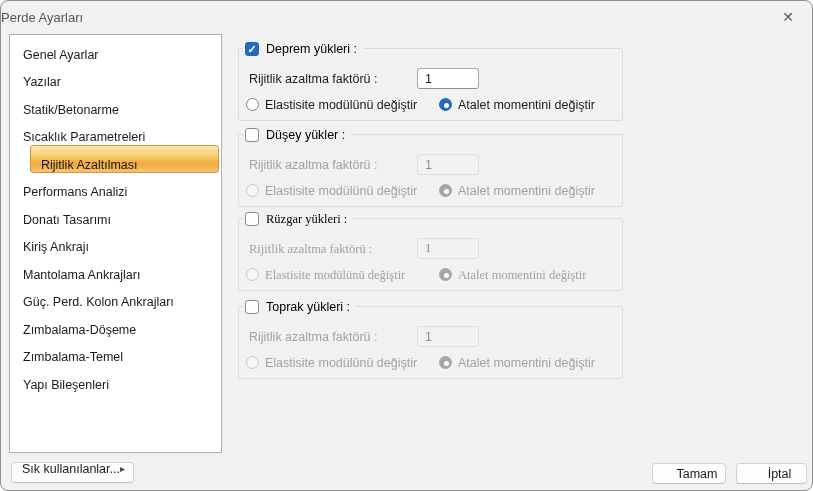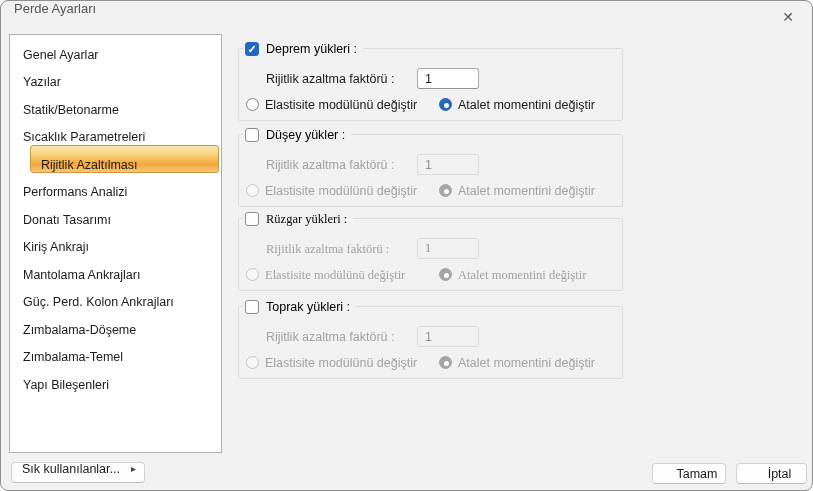--- a/index.html
+++ b/index.html
@@ -8,21 +8,21 @@
 
   .dialog {
     position: absolute; left:0; top:0; width:813px; height:491px;
     background: var(--dialog-bg, #f2f1f1);
     border: 1px solid var(--dialog-border, #8f8f8f);
     border-radius: 8px;
     overflow: hidden;
   }
 
   
-  .titlebar { position:absolute; left:0; top:0; right:0; height:32px; display:flex; align-items:flex-start; padding-left:13px; }
+  .titlebar { position:absolute; left:0; top:0; right:0; height:32px; display:flex; align-items:center; }
   .titlebar .title { font-size:13px; color: var(--title-color, #565656); }
   .close-btn { position:absolute; right:13px; top:5px; width:22px; height:22px;
     display:flex; align-items:center; justify-content:center;
     font-size:14px; color:#5a5a5a; cursor:pointer; border-radius:4px; }
 
   
   .sidebar { position:absolute; left:8px; top:33px; width:213px; height:419px;
     background:#fff; border:1px solid var(--sidebar-border, #b0b0b0); overflow:hidden; }
   .side-item { height:27.5px; display:flex; align-items:flex-end; padding:0 10px;
     margin:0 2px; border:1px solid transparent; border-radius:3px; cursor:default; }
@@ -41,21 +41,21 @@
     display:flex; align-items:center; gap:7px;
     background: var(--dialog-bg, #f2f1f1); padding:0 6px 0 2px; }
   .g-label { white-space:nowrap; color:#000; }
 
   .cb { width:14px; height:14px; border-radius:3px; background:#fdfdfd;
     border:1px solid #8b8b8b; display:flex; align-items:center; justify-content:center; cursor:pointer; flex:0 0 auto; }
   .cb .mark { display:none; color:#fff; font-size:11px; font-weight:bold; line-height:1; transform:translateY(-0.5px); }
   .cb.checked { background: var(--accent, #2468c0); border-color: var(--accent, #2468c0); }
   .cb.checked .mark { display:block; }
 
-  .f-label { position:absolute; left:10px; top:23px; white-space:nowrap;margin-left:17px; }
+  .f-label { position:absolute; left:10px; top:23px; white-space:nowrap; }
   .f-input { position:absolute; left:178px; top:19px; width:62px; height:21px;
     border:1px solid #ababab; border-bottom-color:#8f8f8f; border-radius:3px;
     background:#fff; padding:0 0 0 7px; font-family:inherit; font-size:12.5px; color:#1a1a1a; }
 
   .radio-row { position:absolute; left:0; top:49px; width:100%; height:14px; }
   .radio { position:absolute; width:13px; height:13px; border-radius:50%;
     background:#fdfdfd; border:1px solid #838383; cursor:pointer; }
   .radio.on { background: var(--accent, #2468c0); border-color: var(--accent, #2468c0); }
   .radio.on::after { content:""; position:absolute; left:4px; top:4px; width:5px; height:5px;
     border-radius:50%; background:#fff; }
@@ -67,21 +67,21 @@
   .group.disabled .f-label, .group.disabled .r1-label, .group.disabled .r2-label { color: var(--disabled-text, #a2a2a2); }
   .group.disabled .f-input { border-color:#dcdcdc; background:transparent; color:#8f8f8f; }
   .group.disabled .radio { border-color:#c6c6c6; background:#f6f6f6; }
   .group.disabled .radio.on { background:#a6a6a6; border-color:#a6a6a6; }
 
   
   .btn { position:absolute; height:21px; background:#fdfdfd;
     border:1px solid #d2d2d2; border-bottom-color:#bdbdbd; border-radius:4px;
     font-family:inherit; font-size:12.5px; color:#1a1a1a;
     display:flex; align-items:center; justify-content:center; cursor:pointer;padding-left:16px; }
-  .fav-btn { left:10px; top:461px; width:134px; justify-content:space-between; padding:0 8px 8px 10px; }
+  .fav-btn { left:10px; top:461px; width:123px; justify-content:space-between; padding:0 8px 8px 10px; }
   .fav-btn .arrow { font-size:10px; color:#444; }
   .ok-btn { left:651px; top:462px; width:74px; }
   .cancel-btn { left:735px; top:462px; width:71px; }
 </style>
 </head>
 <body>
 
 <div class="dialog">
 
   <div class="titlebar">

